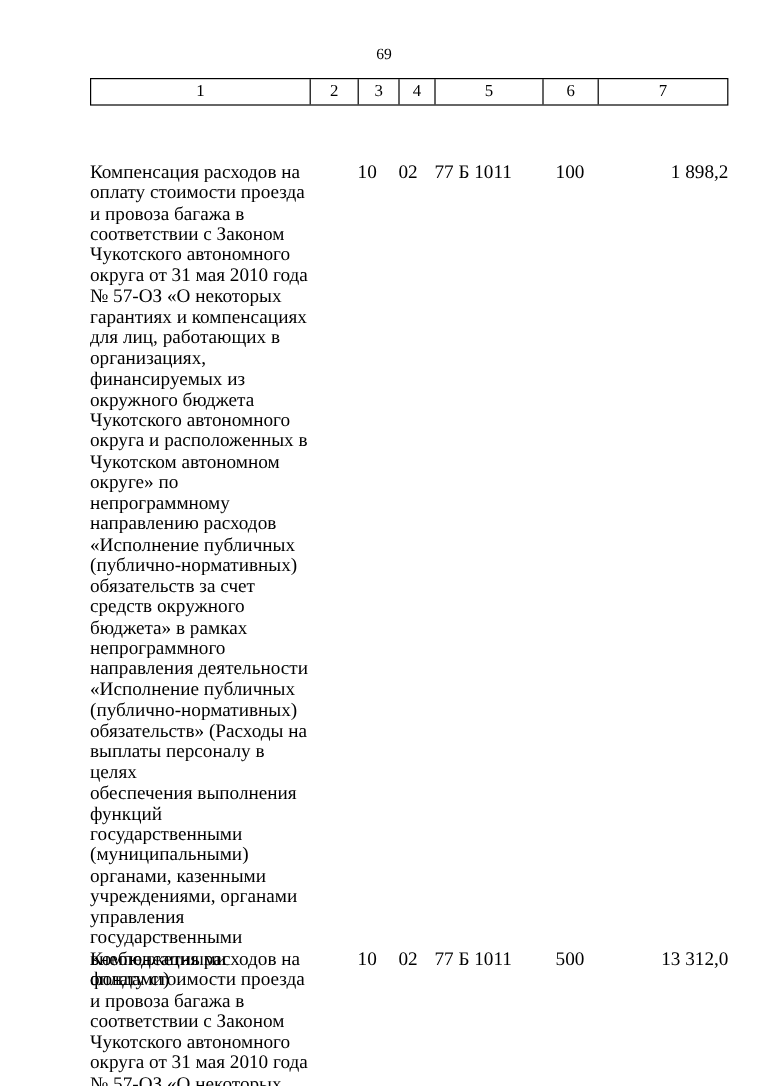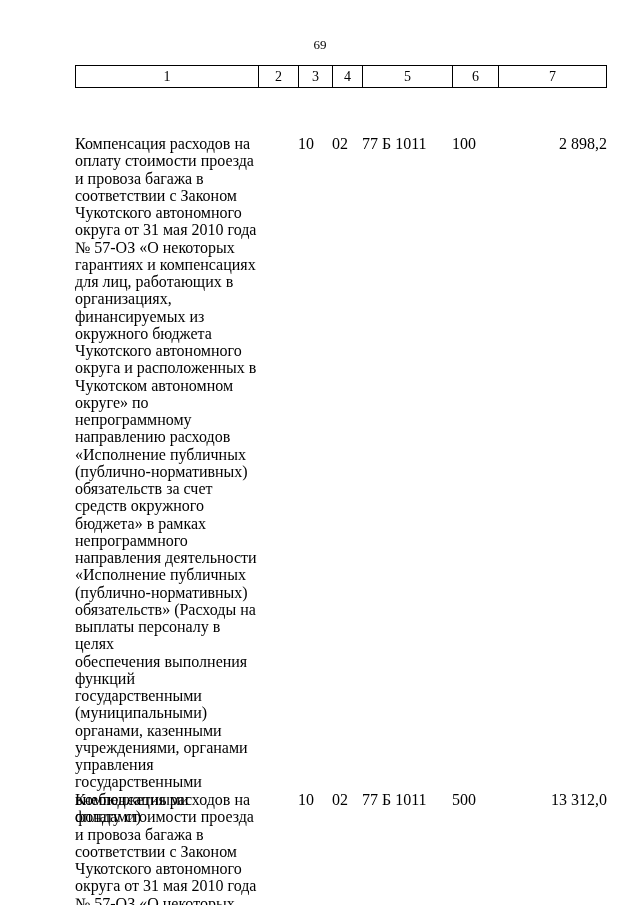--- a/index.html
+++ b/index.html
@@ -12,21 +12,21 @@
     .hdr .c { border-right: 1px solid #000; box-sizing: border-box; text-align: center;
               font-size: 14px; line-height: 22px; }
     .hdr .c:last-child { border-right: none; }
     .row { position: absolute; left: 75px; width: 532px; display: flex; font-size: 16px;
            line-height: 17.25px; margin-top: 44px; }
     .row .c1 { width: 183px; white-space: pre-line; }
     .row .c2 { width: 40px; }
     .row .c3 { width: 34px; padding-right: 0; }
     .row .c4 { width: 30px; text-align: left; }
     .row .c5 { width: 90px; text-align: left; padding-right: 4px; box-sizing: border-box;}
-    .row .c6 { width: 46px; text-align: left; padding-right: 0; }
+    .row .c6 { width: 46px; text-align: center; padding-right: 0; }
     .row .c7 { width: 109px; text-align: right; }
   </style>
 </head>
 <body>
 
 <div class="page-num">69</div>
 
 <div class="hdr">
   <div class="c" style="width:183px">1</div>
   <div class="c" style="width:40px">2</div>
@@ -74,21 +74,21 @@
 органами, казенными
 учреждениями, органами
 управления
 государственными
 внебюджетными фондами)</div>
   <div class="c2"></div>
   <div class="c3">10</div>
   <div class="c4">02</div>
   <div class="c5">77 Б 1011</div>
   <div class="c6">100</div>
-  <div class="c7">2 898,2</div>
+  <div class="c7">1 898,2</div>
 </div>
 
 <div class="row" style="top:747px">
   <div class="c1">Компенсация расходов на
 оплату стоимости проезда
 и провоза багажа в
 соответствии с Законом
 Чукотского автономного
 округа от 31 мая 2010 года
 № 57-ОЗ «О некоторых</div>

